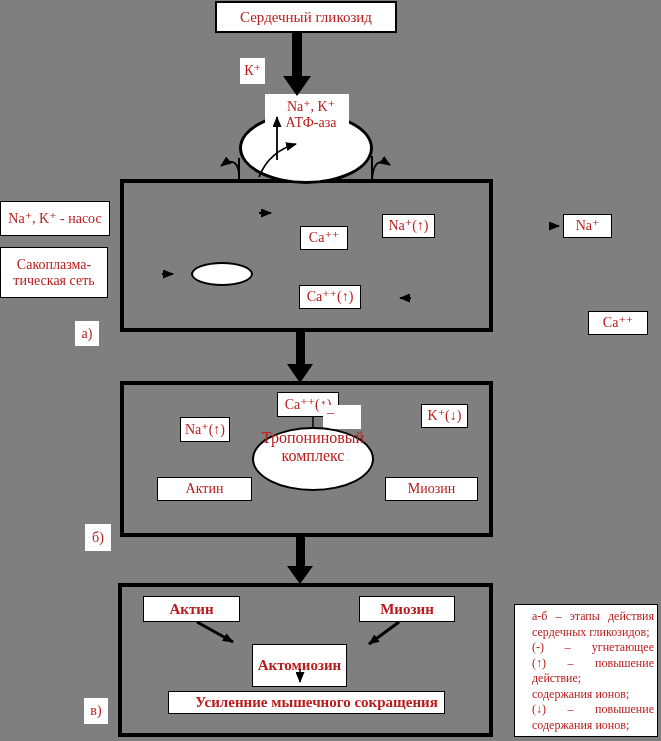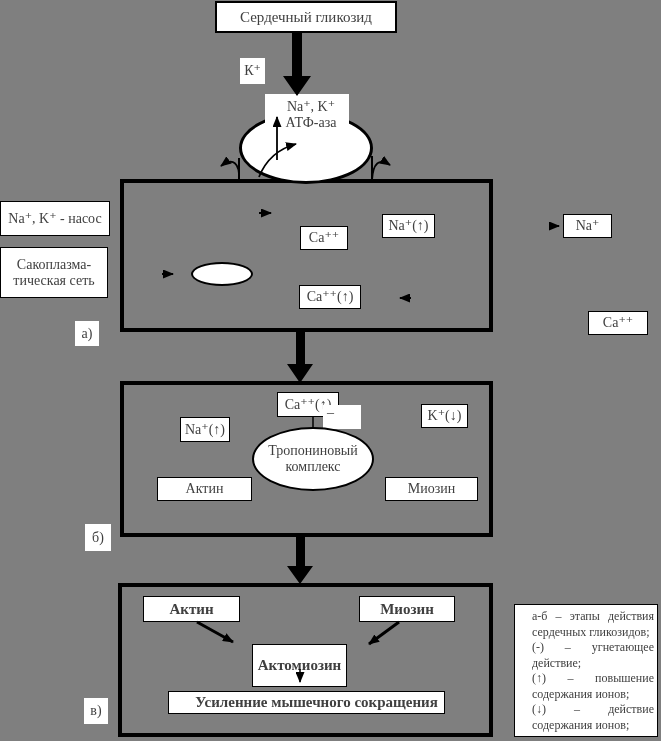--- a/index.html
+++ b/index.html
@@ -1,32 +1,32 @@
 <!DOCTYPE html>
 <html><head>
 <meta charset="utf-8">
 <style>
   html,body{margin:0;padding:0;}
   #stage{
     position:relative;width:661px;height:741px;background:#7f7f7f;
-    font-family:"Liberation Serif","DejaVu Serif",serif;color:#404040;overflow:hidden;
+    font-family:"Liberation Serif","DejaVu Serif",serif;color:#b91c1c;overflow:hidden;
   }
   .wbox{
     position:absolute;background:#fff;border:1px solid #000;box-sizing:border-box;
     display:flex;align-items:center;justify-content:center;text-align:center;
     font-size:14px;line-height:1.12;
   }
   .noborder{border:none;}
   .bigbox{
     position:absolute;border:4px solid #000;box-sizing:border-box;background:transparent;
   }
   .ellipse{
     position:absolute;background:#fff;border:2px solid #000;border-radius:50%;
     box-sizing:border-box;display:flex;flex-direction:column;align-items:center;
-    justify-content:center;text-align:center;font-size:14px;line-height:1.15;
+    justify-content:flex-start;text-align:center;font-size:16px;line-height:1.15;
   }
   .bold{font-weight:bold;}
   .fs15{font-size:15px;}
   #arrow-layer{position:absolute;left:0;top:0;width:661px;height:741px;pointer-events:none;}
   .legend{
     position:absolute;left:514px;top:604px;width:144px;height:133px;background:#fff;
     border:1px solid #000;box-sizing:border-box;padding:4px 3px 0 17px;
     font-size:12px;line-height:15.5px;
   }
   .leg-line{text-align:justify;text-align-last:left;}
@@ -123,24 +123,24 @@
     <span>Актомиозин</span>
   </div>
   <div class="wbox bold fs15" style="left:168px;top:691px;width:277px;height:23px;padding-left:20px;">
     <span>Усиленние мышечного сокращения</span>
   </div>
 
   <div class="legend">
     <div class="leg-line j">а-б – этапы действия</div>
     <div class="leg-line">сердечных гликозидов;</div>
     <div class="leg-line j">(-) – угнетающее</div>
+    <div class="leg-line j">(↑) – повышение</div>
     <div class="leg-line">действие;</div>
-    <div class="leg-line j">(↑) – повышение</div>
     <div class="leg-line">содержания ионов;</div>
-    <div class="leg-line j">(↓) – действие</div>
+    <div class="leg-line j">(↓) – повышение</div>
     <div class="leg-line">содержания ионов;</div>
   </div>
 
   <svg id="arrow-layer" viewBox="0 0 661 741" xmlns="http://www.w3.org/2000/svg">
     <defs>
       <marker id="arw" markerUnits="userSpaceOnUse" markerWidth="11" markerHeight="9" refX="10" refY="4.5" orient="auto">
         <path d="M0 0 L11 4.5 L0 9 Z" fill="#000"></path>
       </marker>
     </defs>
 

